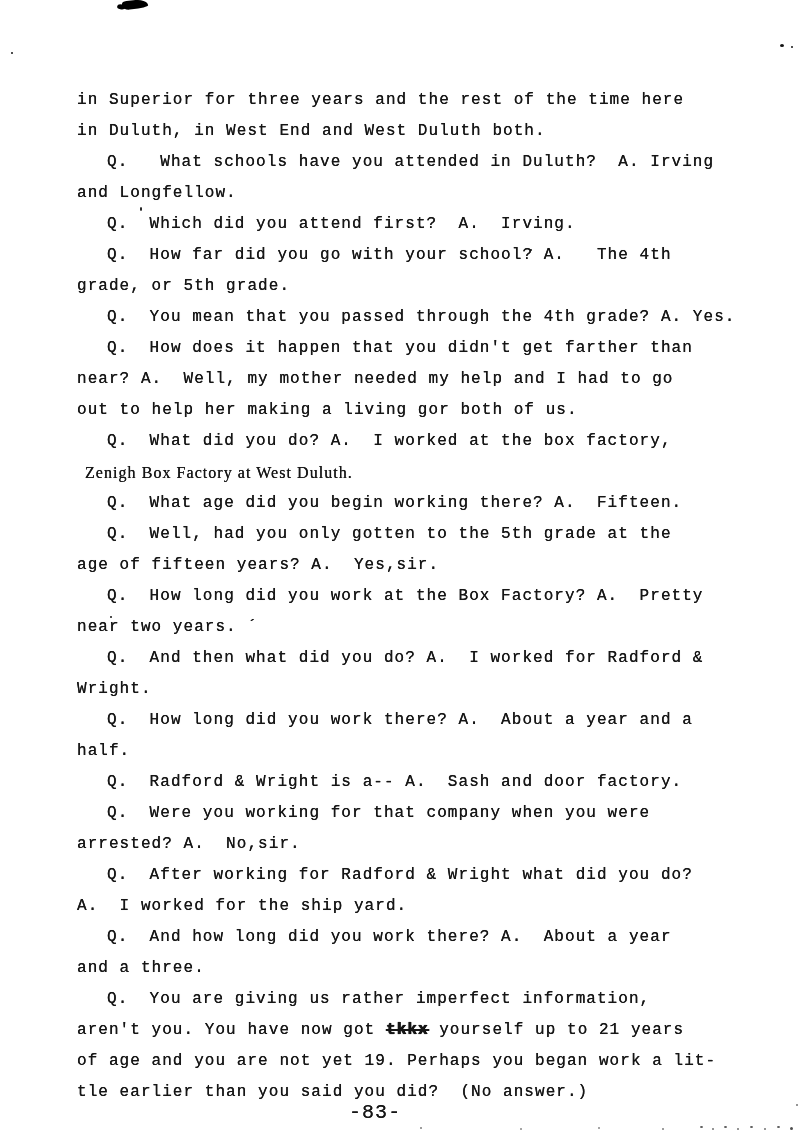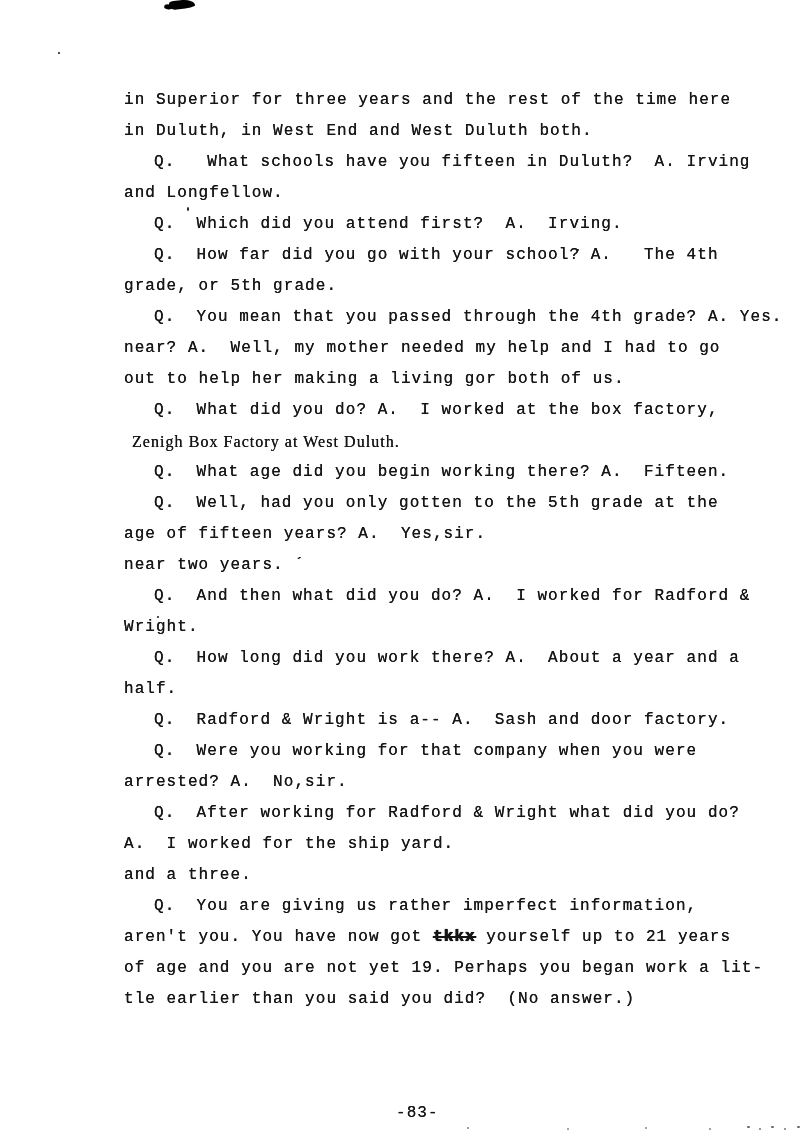--- a/index.html
+++ b/index.html
@@ -10,21 +10,20 @@
     width: 800px;
     height: 1131px;
     background: #ffffff;
     position: relative;
     overflow: hidden;
     font-family: "Liberation Mono", "DejaVu Sans Mono", monospace;
   }
   .page {
     position: absolute;
     inset: 0;
-    margin-left: 47px;
   }
   .lines {
     position: absolute;
     left: 77px;
     top: 85px;
     width: 710px;
   }
   .line {
     white-space: pre;
     font-size: 16px;
@@ -38,21 +37,21 @@
   .struck {
     font-weight: bold;
     text-decoration: line-through;
     text-decoration-thickness: 2px;
     text-shadow: 0 0 1px #000, 0.6px 0 0 #000;
   }
   .pagenum {
     position: absolute;
     left: 349px;
     top: 1101px;
-    font-size: 16px;
+    font-size: 20px;
     line-height: 24px;
     letter-spacing: 1.05px;
     color: #161616;
     text-shadow: 0 0 0.6px rgba(0,0,0,0.85);
   }
   .blob {
     position: absolute;
     left: 122px;
     top: 0px;
     width: 26px;
@@ -101,43 +100,46 @@
   <div class="speck" style="left:737px; top:1128px; width:2px; height:2px; opacity:.6;"></div>
   <div class="speck" style="left:750px; top:1126px; width:3px; height:2px; opacity:.7;"></div>
   <div class="speck" style="left:764px; top:1128px; width:2px; height:2px; opacity:.6;"></div>
   <div class="speck" style="left:777px; top:1126px; width:3px; height:2px; opacity:.7;"></div>
   <div class="speck" style="left:790px; top:1127px; width:3px; height:3px; opacity:.75;"></div>
   <div class="speck" style="left:796px; top:1104px; width:2px; height:2px; opacity:.6;"></div>
 
   <div class="lines" id="lines">
       <div class="line left">in Superior for three years and the rest of the time here</div>
       <div class="line left">in Duluth, in West End and West Duluth both.</div>
-      <div class="line q">Q.   What schools have you fifteen in Duluth?  A. Irving</div>
+      <div class="line q">Q.   What schools have you attended in Duluth?  A. Irving</div>
       <div class="line left">and Longfellow.</div>
       <div class="line q">Q.  Which did you attend first?  A.  Irving.</div>
       <div class="line q">Q.  How far did you go with your school? A.   The 4th</div>
       <div class="line left">grade, or 5th grade.</div>
       <div class="line q">Q.  You mean that you passed through the 4th grade? A. Yes.</div>
+      <div class="line q">Q.  How does it happen that you didn't get farther than</div>
       <div class="line left">near? A.  Well, my mother needed my help and I had to go</div>
       <div class="line left">out to help her making a living gor both of us.</div>
       <div class="line q">Q.  What did you do? A.  I worked at the box factory,</div>
       <div class="line slight">Zenigh Box Factory at West Duluth.</div>
       <div class="line q">Q.  What age did you begin working there? A.  Fifteen.</div>
       <div class="line q">Q.  Well, had you only gotten to the 5th grade at the</div>
       <div class="line left">age of fifteen years? A.  Yes,sir.</div>
+      <div class="line q">Q.  How long did you work at the Box Factory? A.  Pretty</div>
       <div class="line left">near two years. ´</div>
       <div class="line q">Q.  And then what did you do? A.  I worked for Radford &amp;</div>
       <div class="line left">Wright.</div>
       <div class="line q">Q.  How long did you work there? A.  About a year and a</div>
       <div class="line left">half.</div>
       <div class="line q">Q.  Radford &amp; Wright is a-- A.  Sash and door factory.</div>
       <div class="line q">Q.  Were you working for that company when you were</div>
       <div class="line left">arrested? A.  No,sir.</div>
       <div class="line q">Q.  After working for Radford &amp; Wright what did you do?</div>
       <div class="line left">A.  I worked for the ship yard.</div>
+      <div class="line q">Q.  And how long did you work there? A.  About a year</div>
       <div class="line left">and a three.</div>
       <div class="line q">Q.  You are giving us rather imperfect information,</div>
       <div class="line left"><span>aren't you. You have now got </span><span class="struck">tkkx</span><span> yourself up to 21 years</span></div>
       <div class="line left">of age and you are not yet 19. Perhaps you began work a lit-</div>
       <div class="line left">tle earlier than you said you did?  (No answer.)</div>
     </div>
 
   <div class="pagenum">-83-</div>
 
 </div>

